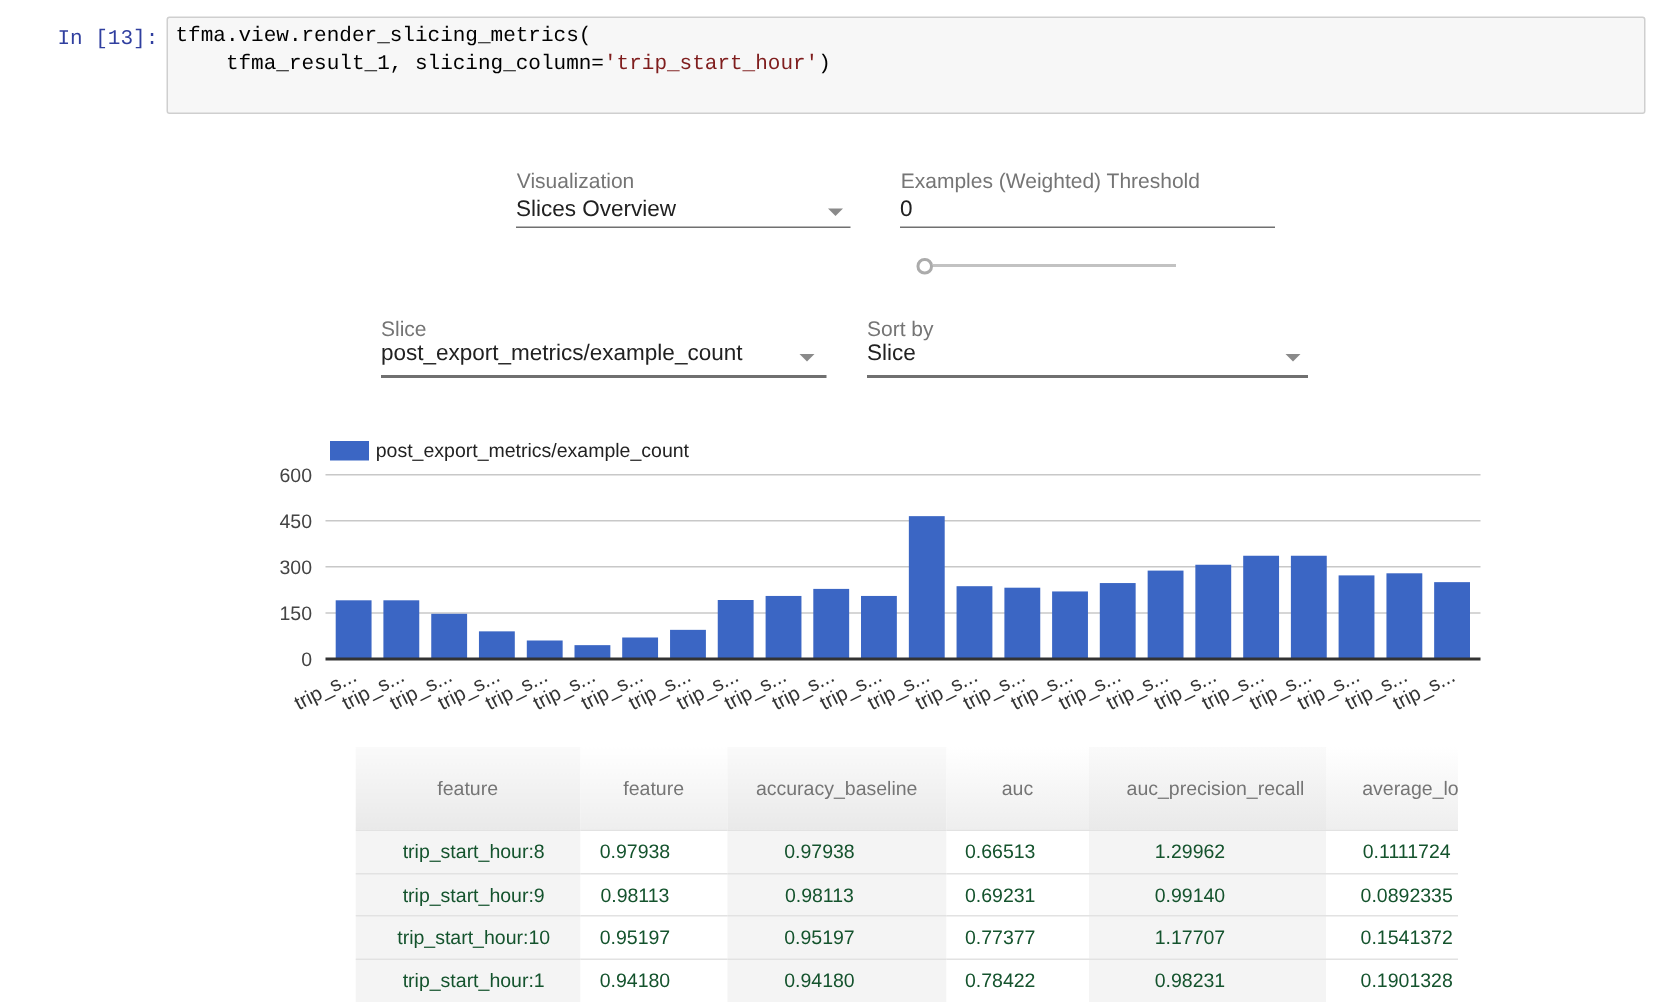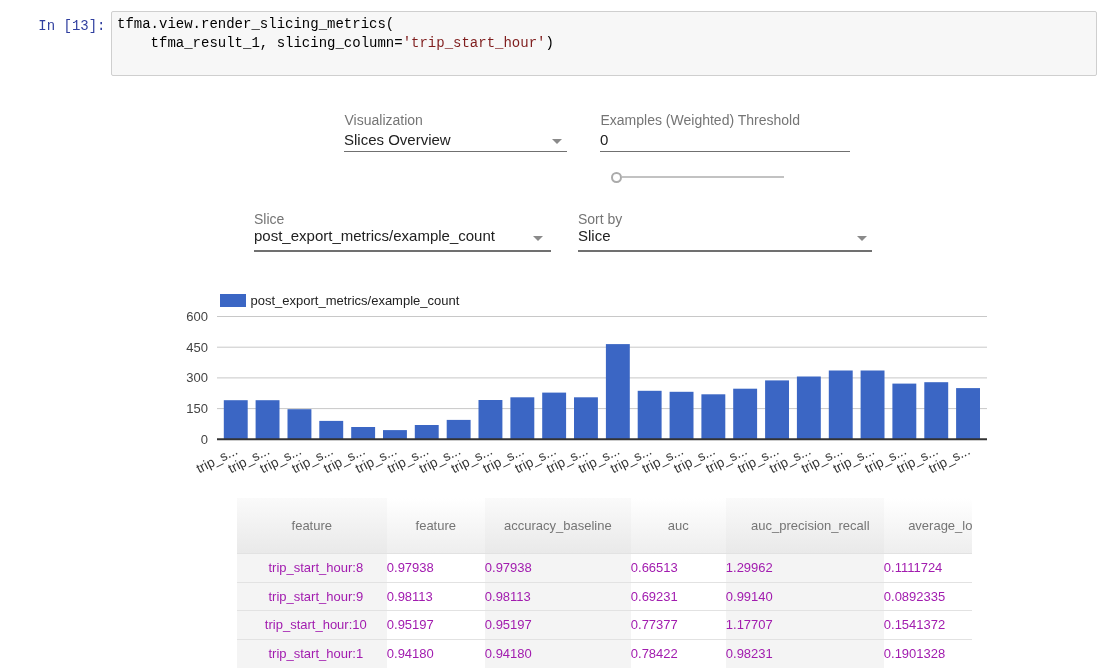--- a/index.html
+++ b/index.html
@@ -7,25 +7,25 @@
 .abs{position:absolute;}
 .mono{font-family:"Liberation Mono",monospace;}
 .wlabel{font-size:14px;color:#757575;line-height:14px;white-space:pre;}
 .wvalue{font-size:15px;color:#212121;line-height:16px;white-space:pre;}
 .uline{position:absolute;height:1.7px;background:#707070;}
 .arrow{position:absolute;width:0;height:0;border-left:5.1px solid transparent;border-right:5.1px solid transparent;border-top:5px solid #8a8a8a;}
 th{font-weight:normal;font-size:13px;color:#757575;text-align:center;vertical-align:middle;padding:0;}
 .hw{background:linear-gradient(#ffffff,#eeeeee);}
 .hg{background:linear-gradient(#fafafa,#e9e9e9);}
 tr.r{height:28.55px;}
-tr.r td{font-size:13px;color:#a21caf;border-top:1px solid #e2e2e2;padding:0;vertical-align:middle;white-space:nowrap;overflow:visible;}
+tr.r td{font-size:13px;color:#14532d;border-top:1px solid #e2e2e2;padding:0;vertical-align:middle;white-space:nowrap;overflow:visible;}
 td.cg{background:#f4f4f4;}
 td.cw{background:#ffffff;}
 tr.r td.c{text-align:center;padding-left:8px;}
-td.n{text-align:left;}
+td.n{text-align:center;}
 </style>
 </head>
 <body>
 <div id="page">
 
 <div class="abs mono" style="left:0;top:17px;width:105.5px;text-align:right;font-size:14px;line-height:18.9px;color:#303F9F;white-space:pre;">In [13]:</div>
 
 <div class="abs" style="left:111px;top:11px;width:978.5px;height:57.4px;background:#f7f7f7;border:1px solid #cfcfcf;border-radius:2px;padding:2.8px 0 2.8px 5px;">
 <pre class="mono" style="margin:0;font-size:14px;line-height:18.9px;color:#000;">
 tfma.view.render_slicing_metrics(

